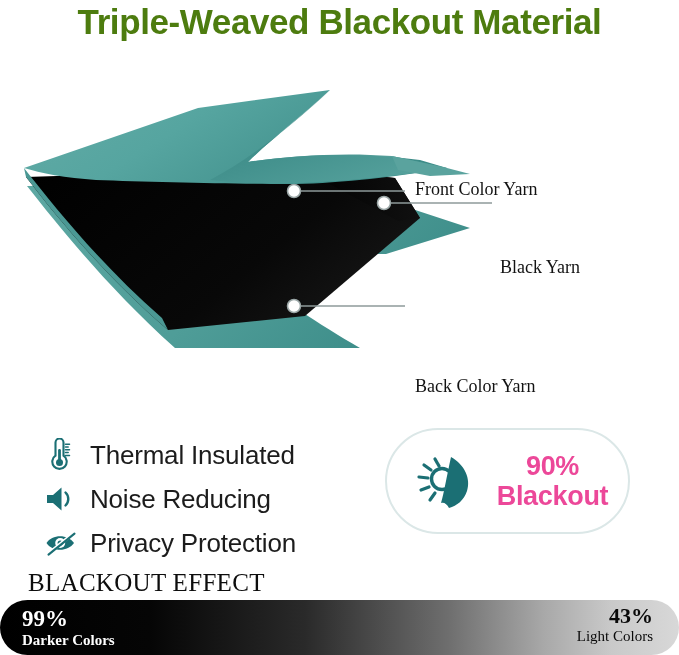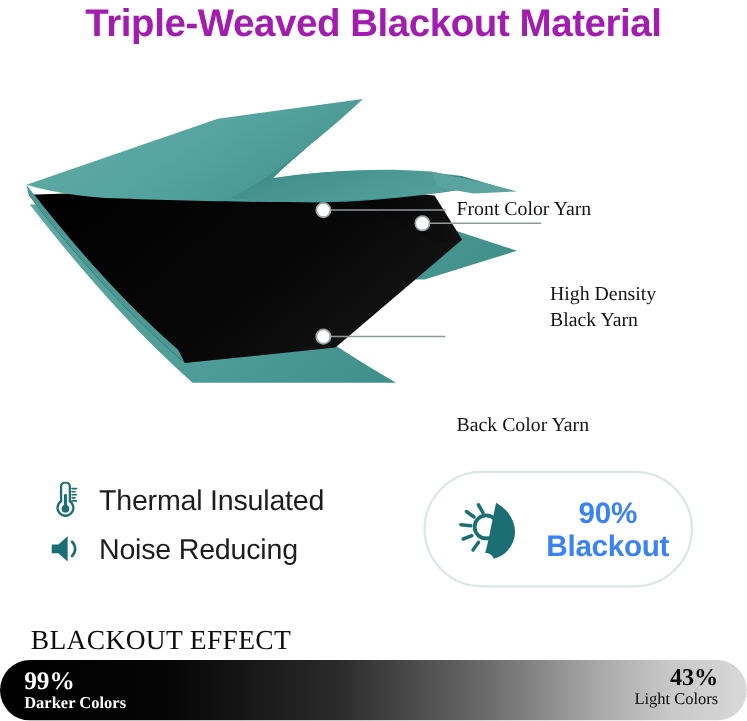--- a/index.html
+++ b/index.html
@@ -20,21 +20,21 @@
   .title {
     position: absolute;
     left: 0;
     top: 2px;
     width: 679px;
     text-align: center;
     font-family: "Liberation Sans", sans-serif;
     font-weight: bold;
     font-size: 35px;
     letter-spacing: -0.4px;
-    color: #a21caf;
+    color: #4d7c0f;
     white-space: nowrap;
   }
 
   
   .diagram {
     position: absolute;
     left: 0;
     top: 78px;
     width: 679px;
     height: 275px;
@@ -101,21 +101,21 @@
     flex: 0 0 auto;
     margin-right: 14px;
     margin-left: 4px;
     display: flex;
     align-items: center;
   }
   .badge-text {
     font-family: "Liberation Sans", sans-serif;
     font-weight: bold;
     font-size: 27px;
-    color: #3b82f6;
+    color: #ec4899;
     line-height: 1.12;
     text-align: center;
     letter-spacing: -0.3px;
   }
 
   
   .effect-heading {
     position: absolute;
     left: 28px;
     top: 569px;
@@ -235,21 +235,20 @@
 
     <g stroke="#8e9a9a" stroke-width="1.4" fill="none">
       <line x1="300" y1="228" x2="405" y2="228"></line>
     </g>
     <circle cx="294" cy="228" r="6.5" fill="#ffffff" stroke="#9aa6a6" stroke-width="1.6"></circle>
   </svg>
 
   <div class="leader-label lbl-front">Front  Color Yarn</div>
 
   <div class="leader-label lbl-black">
-    <div>High Density</div>
     <div>Black Yarn</div>
   </div>
 
   <div class="leader-label lbl-back">Back Color Yarn</div>
 </div>
 
 <div class="features">
 
   <div class="feature-row">
     <span class="feature-icon">
@@ -272,20 +271,32 @@
   <div class="feature-row">
     <span class="feature-icon">
       <svg width="34" height="30" viewBox="0 0 34 30" xmlns="http://www.w3.org/2000/svg">
         <path d="M3 11 H9 L17.5 3.5 V26.5 L9 19 H3 Z" fill="#1b6f74"></path>
         <path d="M21.5 8.5 a9 9 0 0 1 0 13" fill="none" stroke="#1b6f74" stroke-width="2.4" stroke-linecap="round"></path>
       </svg>
     </span>
     <span class="feature-text">Noise Reducing</span>
   </div>
 
+  <div class="feature-row">
+    <span class="feature-icon">
+      <svg width="36" height="28" viewBox="0 0 36 28" xmlns="http://www.w3.org/2000/svg">
+        <path d="M2.5 14 C 8 5, 24 5, 30 14 C 24 23, 8 23, 2.5 14 Z" fill="#1b6f74"></path>
+        <circle cx="16.2" cy="14" r="5" fill="#ffffff"></circle>
+        <circle cx="16.2" cy="14" r="2.6" fill="#1b6f74"></circle>
+        <line x1="4.5" y1="24.5" x2="30.5" y2="3.5" stroke="#ffffff" stroke-width="3.4" stroke-linecap="round"></line>
+        <line x1="4.5" y1="25.6" x2="30.5" y2="4.6" stroke="#1b6f74" stroke-width="2.1" stroke-linecap="round"></line>
+      </svg>
+    </span>
+    <span class="feature-text">Privacy Protection</span>
+  </div>
 </div>
 
 <div class="badge">
   <span class="badge-icon">
     <svg width="72" height="72" viewBox="0 0 72 72" xmlns="http://www.w3.org/2000/svg">
       <g stroke="#1b6f74" stroke-width="3.2" stroke-linecap="round">
         <line x1="24" y1="14" x2="28" y2="21"></line>
         <line x1="13" y1="20" x2="20" y2="25"></line>
         <line x1="8" y1="32" x2="17" y2="33"></line>
         <line x1="10" y1="45" x2="18" y2="42"></line>

